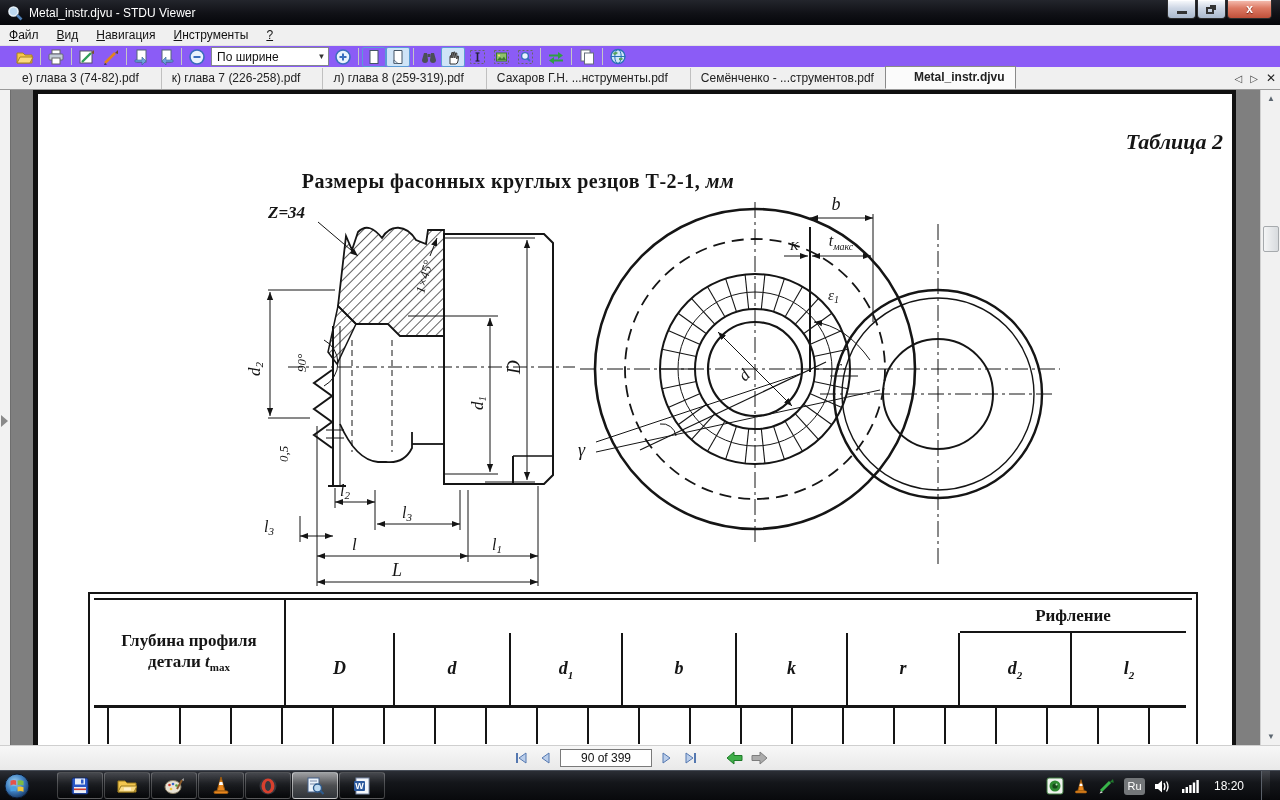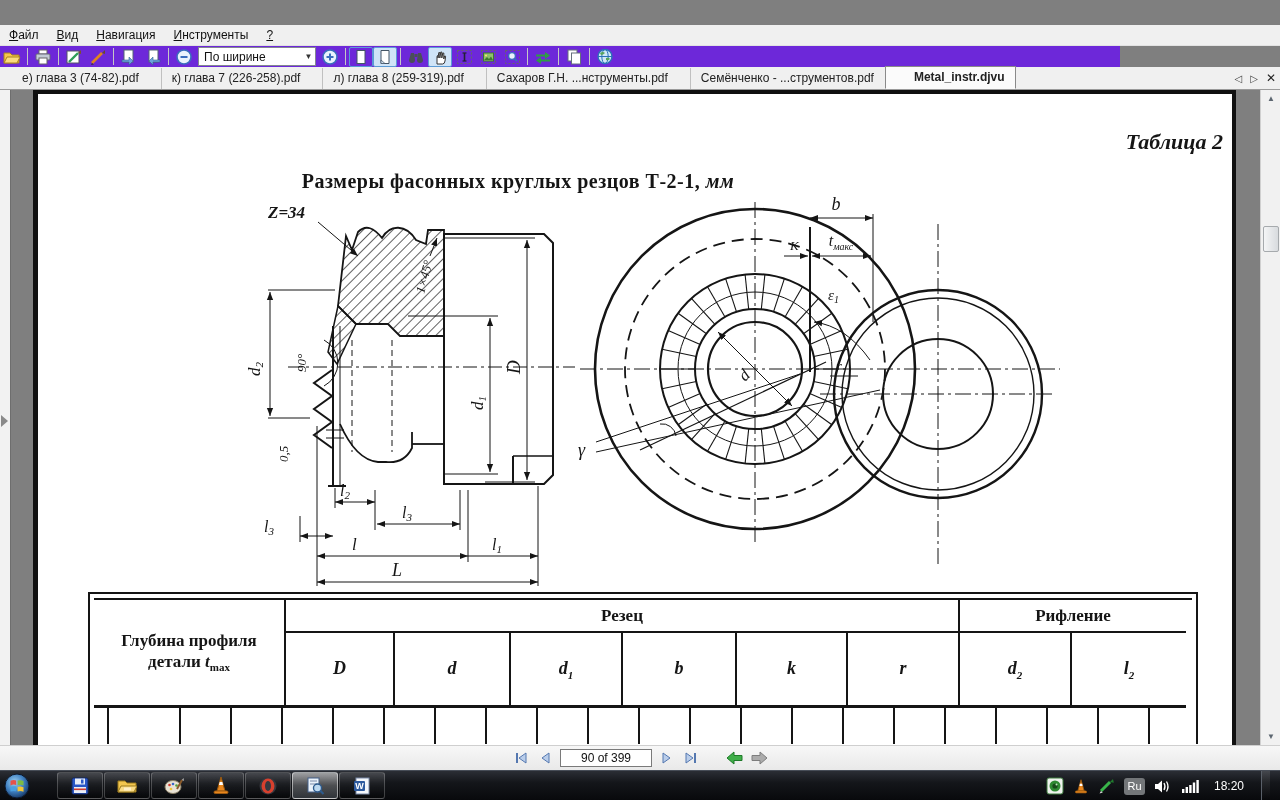--- a/index.html
+++ b/index.html
@@ -22,22 +22,22 @@
   .glyph-restore{width:8px;height:7px;border:2px solid #333;box-shadow:3px -3px 0 -1px #333;margin:2px 3px 0 0;}
   .glyph-close{color:#fff;font-weight:bold;font-size:12px;text-shadow:0 1px 1px #7c2415;}
 
   
   .menubar{position:absolute;left:0;top:25px;width:1280px;height:21px;background:#f0f0f0;
     display:flex;align-items:center;font-size:12px;color:#111;border-bottom:1px solid #e2e2e2;}
   .menu-item{padding:6px 9px;cursor:default;}
   .menu-item .hot{text-decoration:underline;}
 
   
-  .toolbar{position:absolute;left:0;top:46px;width:1120px;height:21px;background:#6d28d9;
-    display:flex;align-items:center;padding-left:0;}
+  .toolbar{position:absolute;left:0;top:46px;width:1280px;height:21px;background:#8b5cf6;
+    display:flex;align-items:center;padding-left:13px;}
   .tbtn{width:24px;height:20px;display:flex;align-items:center;justify-content:center;border:1px solid transparent;}
   .tbtn.active{background:#cfe4f7;border:1px solid #5b9bd5;border-radius:2px;}
   .tbtn.framed{border:1px solid #5b9bd5;border-radius:2px;}
   .tsep{width:1px;height:17px;background:#c6c6c6;margin:0 3px;}
   .combo{display:flex;align-items:center;height:19px;border:1px solid #828790;background:#fff;
     width:118px;margin:0 2px;font-size:12px;}
   .combo .val{flex:1;padding-left:5px;color:#111;}
   .combo .drop{width:13px;text-align:center;font-size:8px;color:#333;}
 
   
@@ -118,20 +118,38 @@
     align-items:center;justify-content:center;border-radius:3px;}
   .tb-time{color:#fff;font-size:12px;margin-left:6px;}
   .show-desktop{width:9px;height:30px;border-left:1px solid #5a6069;margin-left:8px;
     background:linear-gradient(rgba(255,255,255,.12),rgba(0,0,0,.2));}
 </style>
 </head>
 <body>
 
 <div id="screen">
 
+  <div class="titlebar">
+    <svg class="appicon" width="16" height="16" viewBox="0 0 16 16">
+      <circle cx="6.5" cy="6.5" r="4.5" fill="#bcd8f0" stroke="#e8f2fa" stroke-width="1.6"></circle>
+      <line x1="10" y1="10" x2="14.5" y2="14.5" stroke="#4f7fb5" stroke-width="2.6"></line>
+    </svg>
+    <span>Metal_instr.djvu - STDU Viewer</span>
+    <div class="winbtns">
+      <div class="winbtn">
+          <div class="glyph-min"></div>
+        </div>
+      <div class="winbtn">
+          <div class="glyph-restore"></div>
+        </div>
+      <div class="winbtn close">
+          <span class="glyph-close">x</span>
+        </div>
+    </div>
+  </div>
 
   <div class="menubar">
     <span class="menu-item"><span class="hot">Ф</span><span>айл</span></span>
     <span class="menu-item"><span class="hot">В</span><span>ид</span></span>
     <span class="menu-item"><span class="hot">Н</span><span>авигация</span></span>
     <span class="menu-item"><span class="hot">И</span><span>нструменты</span></span>
     <span class="menu-item"><span class="hot">?</span><span></span></span>
   </div>
 
   <div class="toolbar">
@@ -445,21 +463,20 @@
         <text font-size="17" transform="translate(505,188) rotate(-45)">d</text>
         <text x="338" y="262" font-size="18">γ</text>
       </svg>
 
       <div class="dtable">
         <div class="dtable-inner">
           <div class="dc corner">
             <div><span>Глубина профиля</span></div>
             <div><span>детали </span><span class="tsym">t</span><span class="subm">max</span></div>
           </div>
-          <div class="dc group g-rezets">Резец</div>
           <div class="dc group g-rifl last">Рифление</div>
 
           <div class="dc colh" style="grid-column:2">
               <span><span>D</span><span class="sub"></span></span>
             </div>
           <div class="dc colh" style="grid-column:3">
               <span><span>d</span><span class="sub"></span></span>
             </div>
           <div class="dc colh" style="grid-column:4">
               <span><span>d</span><span class="sub">1</span></span>

